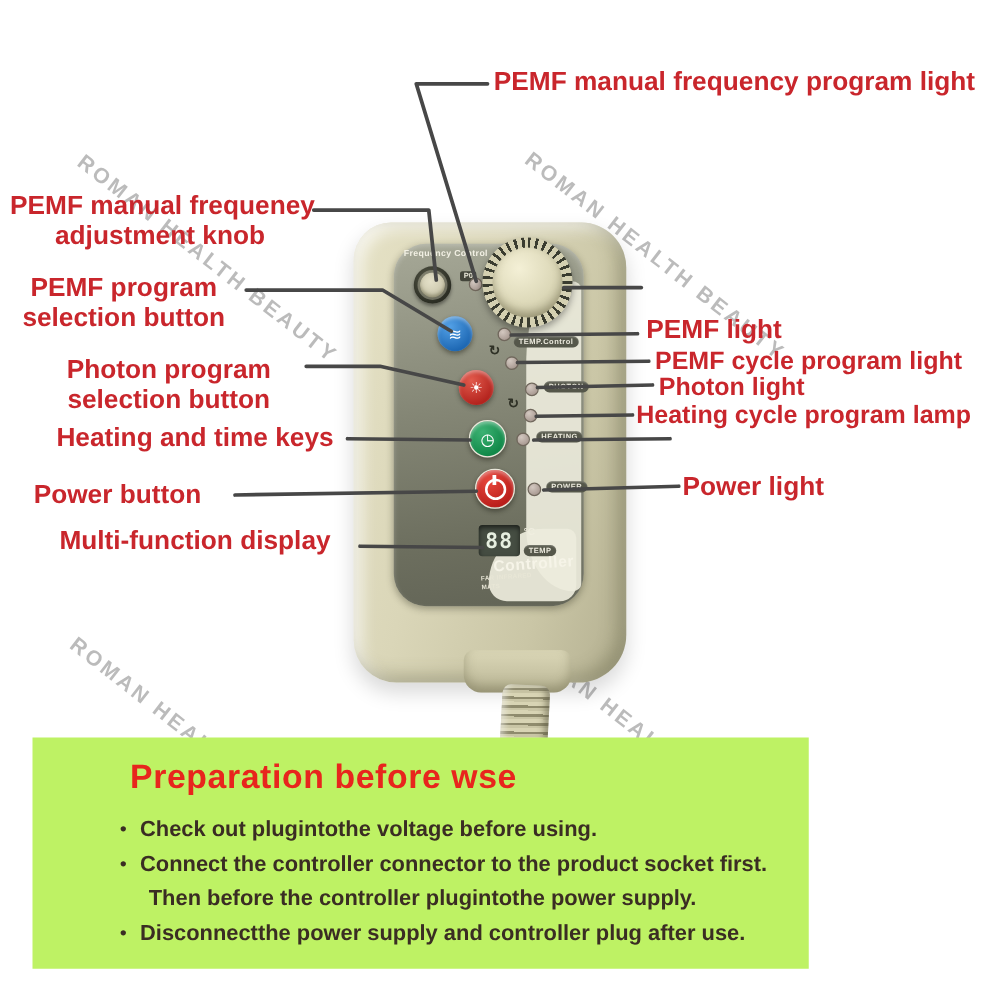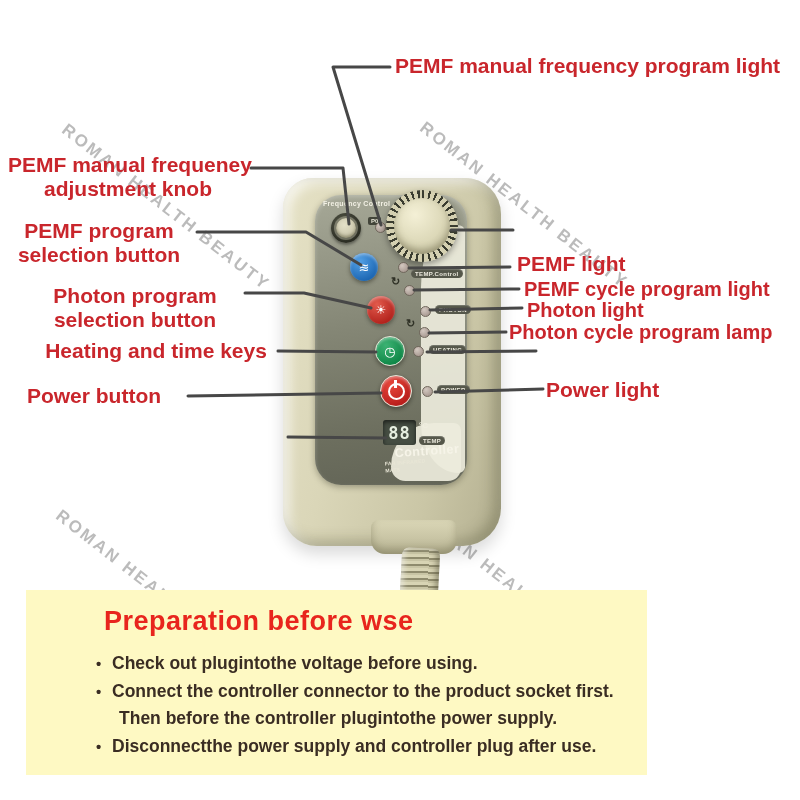--- a/index.html
+++ b/index.html
@@ -68,21 +68,21 @@
   .disp{position:absolute;left:68px;top:225px;width:33px;height:25px;background:#454d42;border-radius:3px;
     display:flex;align-items:center;justify-content:center;color:#e6efe0;
     font-family:"DejaVu Sans Mono",monospace;font-weight:bold;font-size:17px;letter-spacing:1px;
     box-shadow:inset 0 2px 4px rgba(0,0,0,.6);}
   .degc{position:absolute;left:104px;top:226px;color:#f0eee0;font-size:8px;font-weight:bold;}
   .brand{position:absolute;left:64px;top:249px;width:96px;text-align:center;color:#f6f4e8;
     font-size:12.5px;font-weight:bold;transform:rotate(-4deg);letter-spacing:.5px;}
   .brand-sub{position:absolute;left:70px;top:264px;color:#e8e6d6;font-size:5px;font-weight:bold;
     transform:rotate(-4deg);line-height:1.3;letter-spacing:.3px;}
   
-  .prep{position:absolute;left:26px;top:590px;width:621px;height:185px;background:#fef9c3;z-index:2;}
+  .prep{position:absolute;left:26px;top:590px;width:621px;height:185px;background:#bef264;z-index:2;}
   .prep-title{position:absolute;left:78px;top:16px;color:#e8251d;font-size:27px;font-weight:bold;letter-spacing:.5px;}
   .prep-list{position:absolute;left:70px;top:60px;color:#3a2d23;font-size:17.5px;font-weight:bold;}
   .prep-row{display:flex;align-items:flex-start;line-height:27.5px;}
   .prep-row .mk{width:16px;flex:none;font-size:15px;}
   .prep-row.cont .mk{visibility:hidden;}
   .prep-row.cont{padding-left:7px;}
 </style>
 </head>
 <body>
 
@@ -175,25 +175,26 @@
   <div class="lbl ra" style="left:8px;top:219px;width:182px;">
     <span class="ln">PEMF program</span>
     <span class="ln">selection button</span>
   </div>
   <div class="lbl ra" style="left:30px;top:284px;width:210px;">
     <span class="ln">Photon program</span>
     <span class="ln">selection button</span>
   </div>
   <div class="lbl ra" style="left:40px;top:339px;width:232px;">Heating and time keys</div>
   <div class="lbl ra" style="left:8px;top:384px;width:172px;">Power button</div>
+  <div class="lbl ra" style="left:30px;top:421px;width:252px;">Multi-function display</div>
 
   <div class="lbl" style="left:517px;top:252px;">PEMF light</div>
   <div class="lbl sz20" style="left:524px;top:278px;">PEMF cycle program light</div>
   <div class="lbl sz20" style="left:527px;top:299px;">Photon light</div>
-  <div class="lbl sz20" style="left:509px;top:321px;">Photon cycle program lamp</div>
+  <div class="lbl sz20" style="left:509px;top:321px;">Heating cycle program lamp</div>
   <div class="lbl" style="left:546px;top:378px;">Power light</div>
 
   <div class="prep">
     <div class="prep-title">Preparation before wse</div>
     <div class="prep-list">
       <div class="prep-row">
         <span class="mk">•</span>
         <span>Check out plugintothe voltage before using.</span>
       </div>
       <div class="prep-row">

